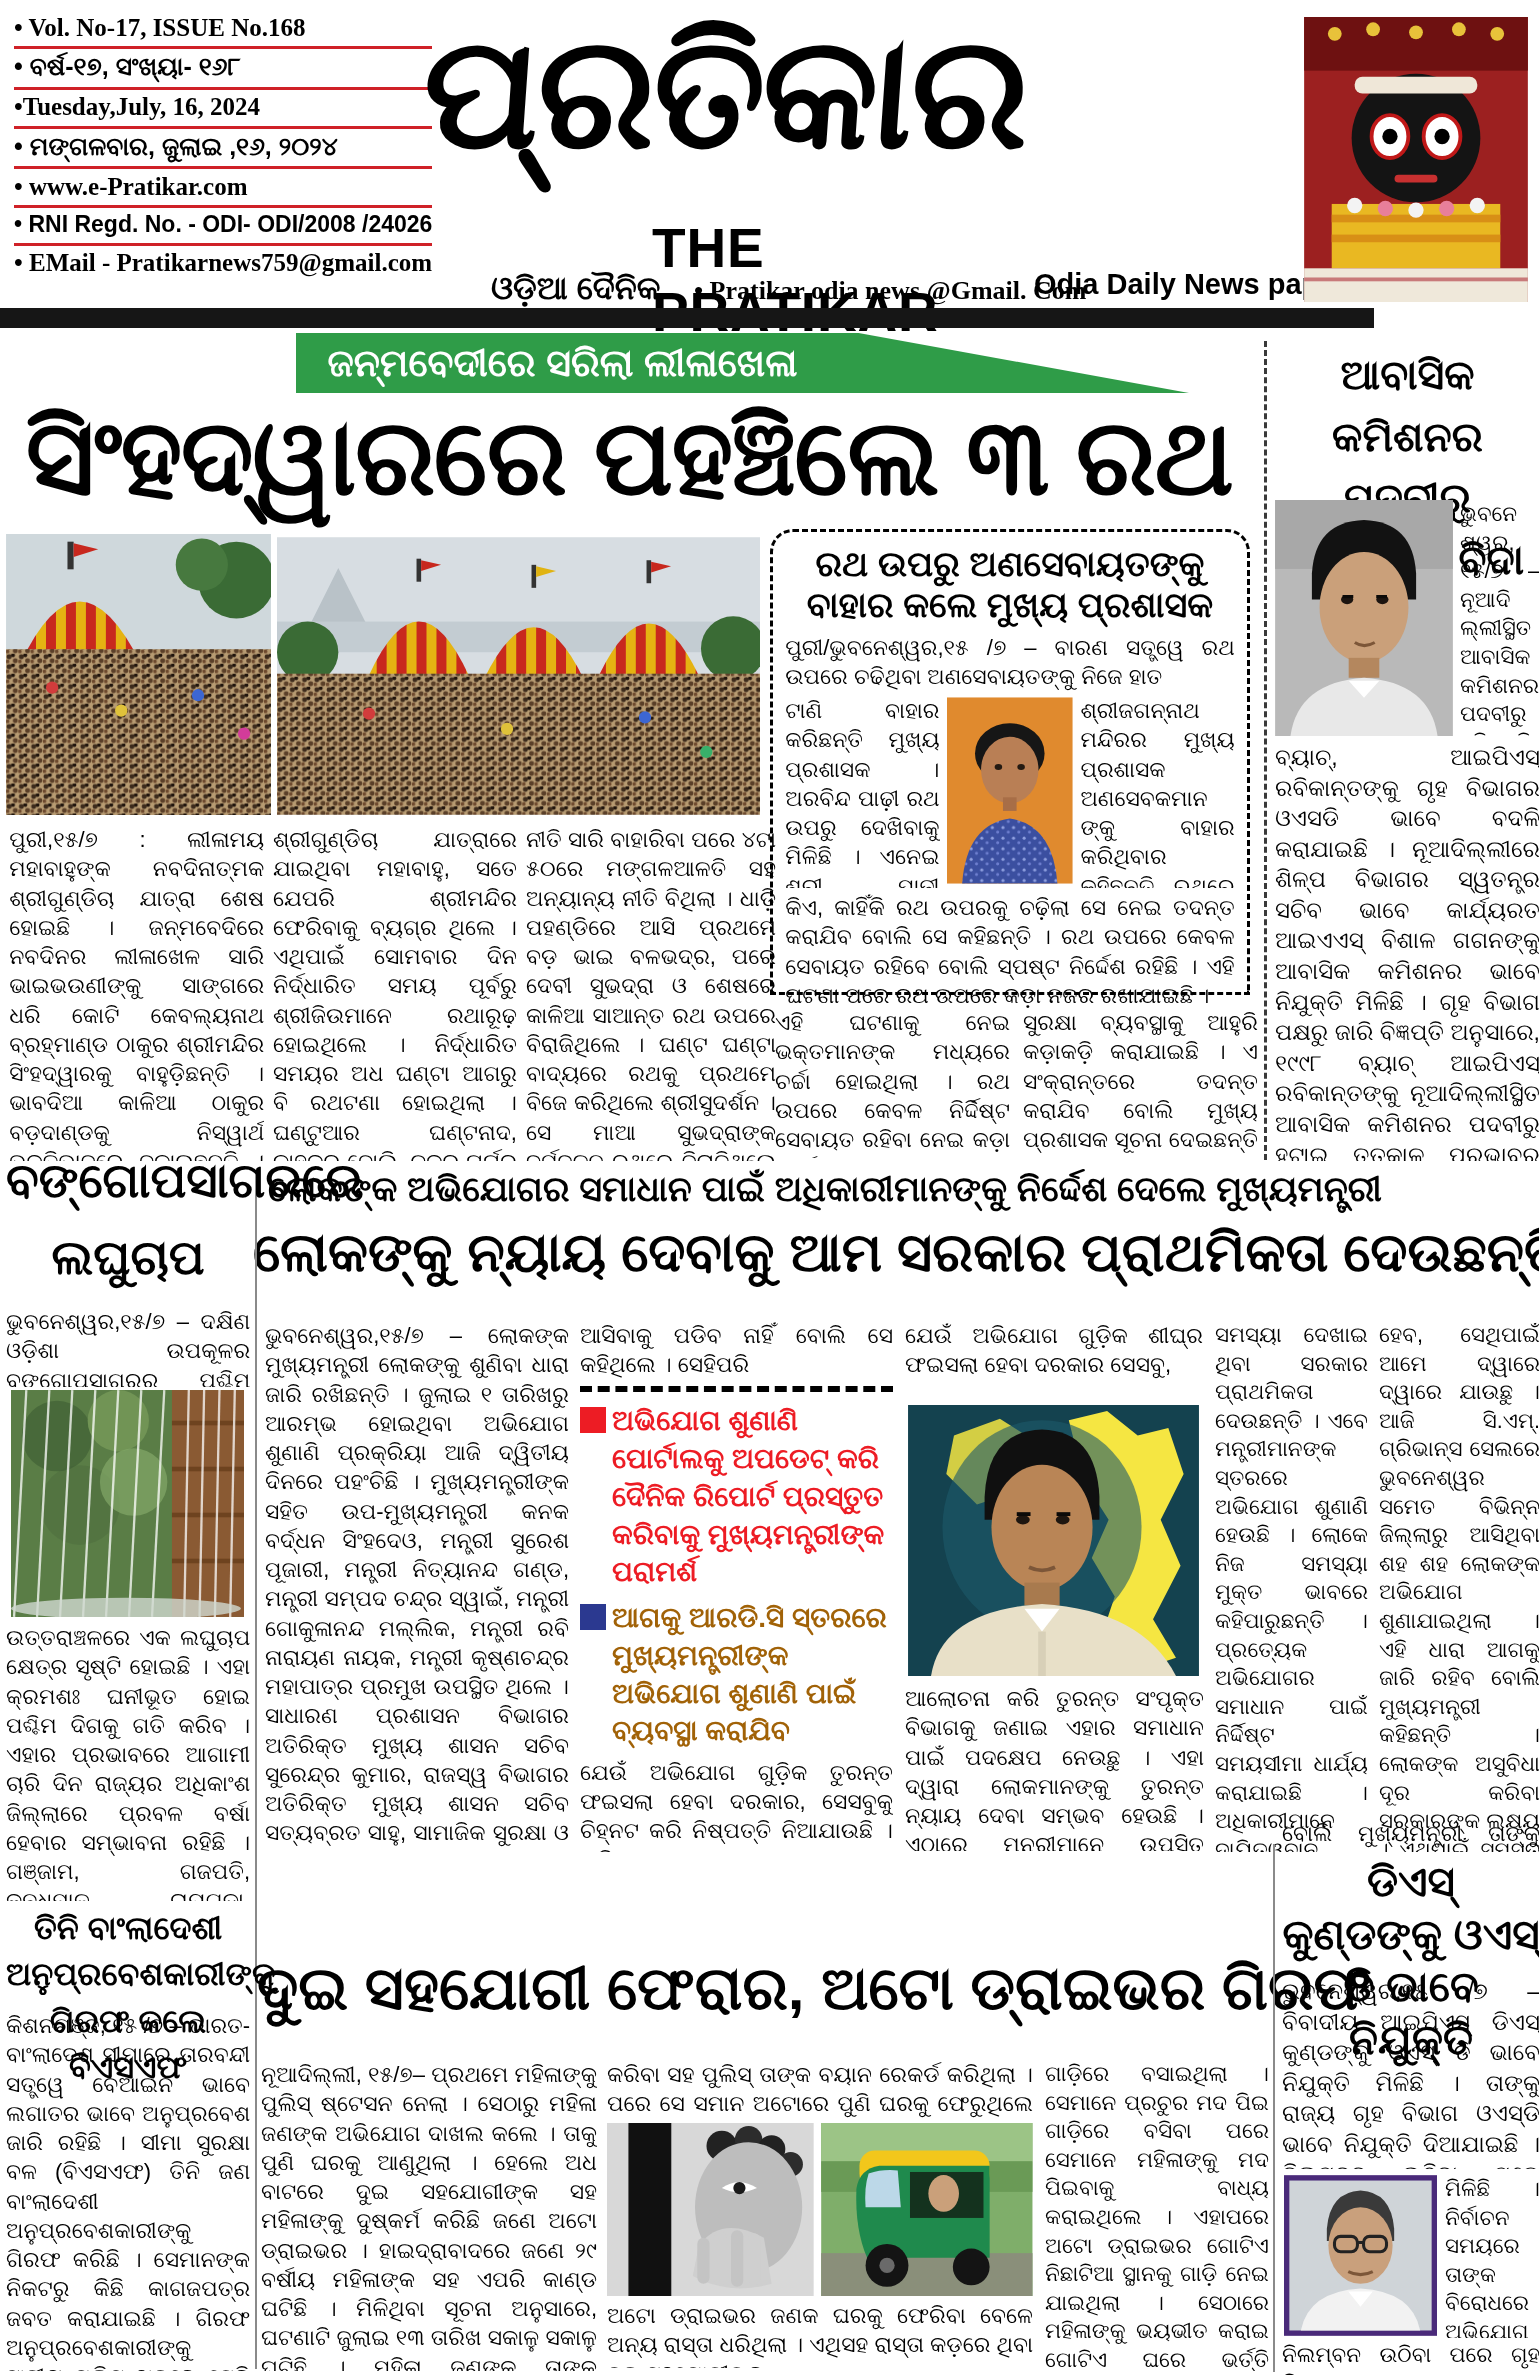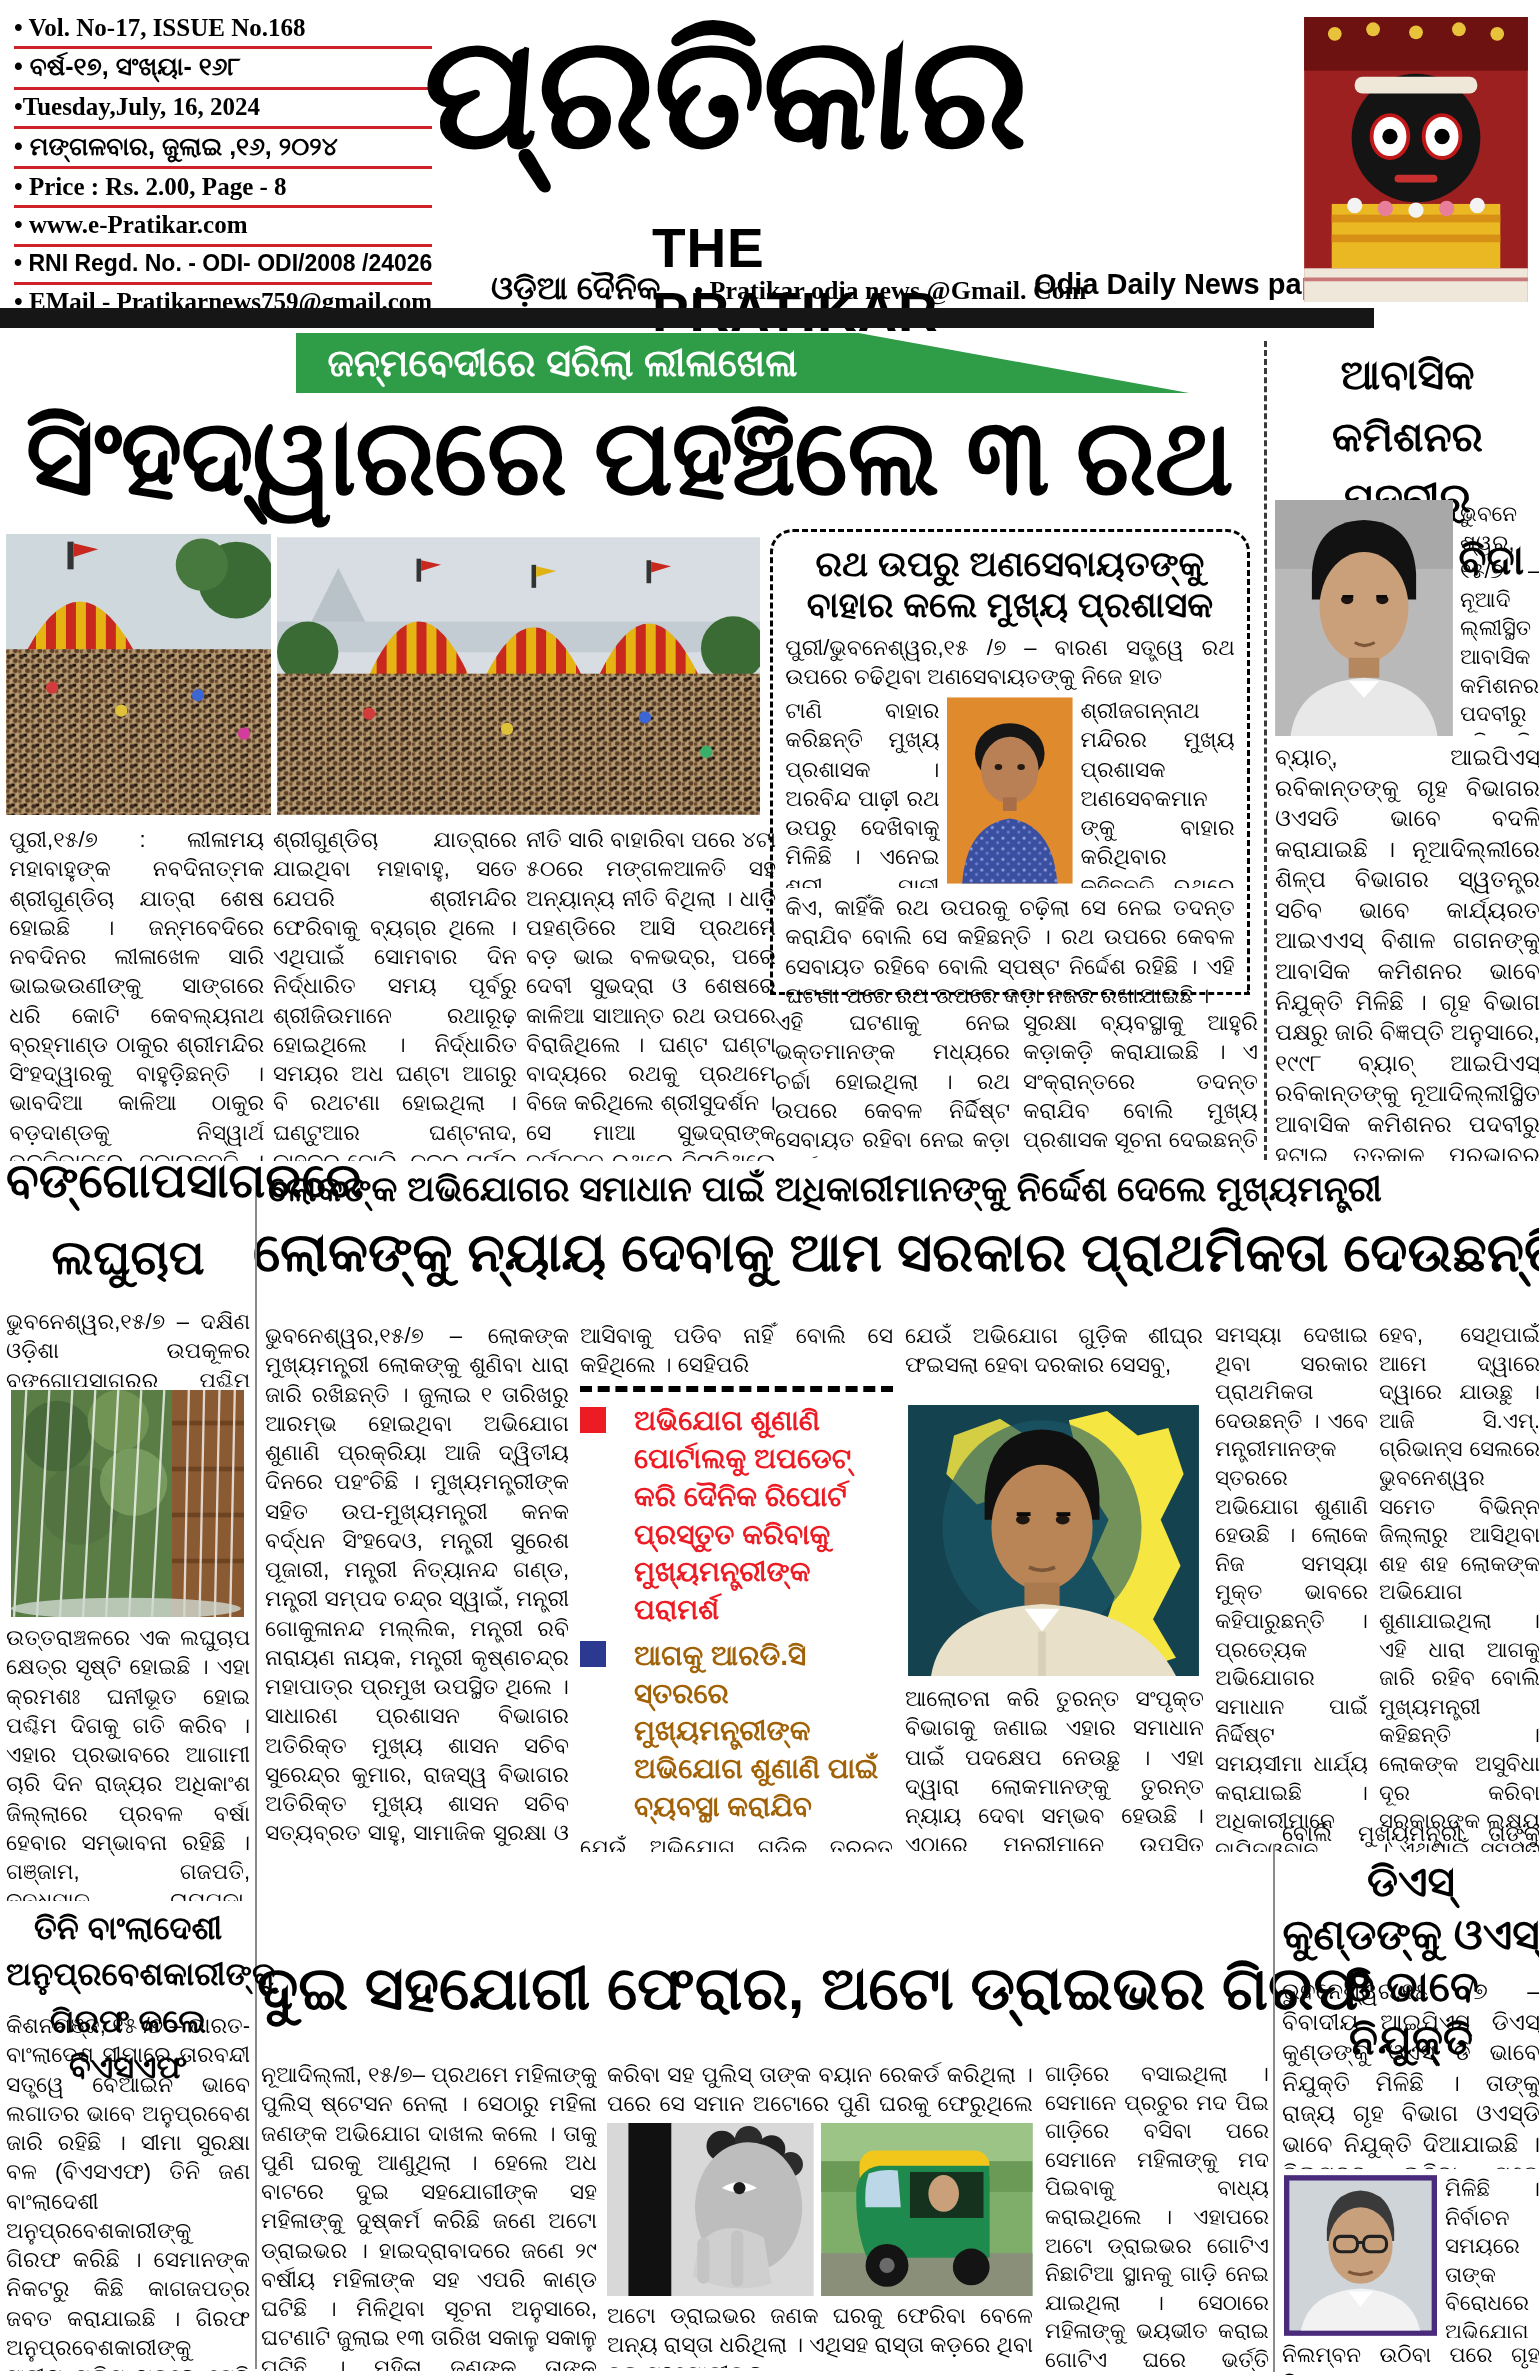--- a/index.html
+++ b/index.html
@@ -13,21 +13,21 @@
   .mast-item{font-weight:bold;font-size:25px;padding:3.1px 0 4.6px 0;border-bottom:3.1px solid #cf2128;white-space:nowrap;}
   .mast-item:last-child{border-bottom:none;}
   .logo-odia{font-weight:900;font-size:157px;line-height:1.0;letter-spacing:-3.1px;transform:skewX(-4deg);}
   .banner{background:#2f9c48;clip-path:polygon(0 0,63% 0,100% 100%,0 100%);
           filter:drop-shadow(0 -3.8px 0 #a9a2cf) drop-shadow(0 3.8px 0 #a9a2cf);}
   .banner-text{color:#ffffff;font-weight:900;font-size:38px;line-height:60px;text-align:center;padding-right:360px;}
   .blackbar{background:#161616;}
   .dashbox{border:3.8px dashed #000;border-radius:23px 23px 0 0;}
   .vdash{border-left:3.1px dashed #3a3a3a;width:0;}
   .vline{background:#8a8a8a;width:1.5px;}
-  .bullet-item{display:flex;gap:28px;margin-bottom:7.7px;}
+  .bullet-item{display:flex;gap:6px;margin-bottom:7.7px;}
   .bullet-sq{flex:0 0 26px;height:26px;margin-top:4.6px;}
   .ribbon{background:#2c3092;}
   .ribbon-inner{position:absolute;left:176px;top:0;width:648px;height:100%;background:#ffffff;border-radius:46px;}
   .ribbon-text{font-weight:900;font-size:38px;line-height:86px;text-align:center;color:#101021;}
   .photoframe{display:block;}
 </style>
 </head>
 <body>
 
 <div class="page">
@@ -51,21 +51,20 @@
         <circle cx="11" cy="10" r="2" fill="#6e7fd0"></circle>
       </pattern>
     </defs>
   </svg>
 
   <div class="abs" style="left:14px;top:10.7px;width:418px;">
     <div class="mast-item serif">• Vol. No-17,  ISSUE No.168</div>
     <div class="mast-item">• ବର୍ଷ-୧୭,  ସଂଖ୍ୟା- ୧୬୮</div>
     <div class="mast-item serif">•Tuesday,July, 16,  2024</div>
     <div class="mast-item">• ମଙ୍ଗଳବାର, ଜୁଲାଇ ,୧୬, ୨୦୨୪</div>
-    <div class="mast-item serif">• Price : Rs. 2.00, Page - 8</div>
     <div class="mast-item serif">• www.e-Pratikar.com</div>
     <div class="mast-item" style="font-size:23px">• RNI Regd. No. - ODI- ODI/2008 /24026</div>
     <div class="mast-item serif">• EMail - Pratikarnews759@gmail.com</div>
   </div>
 
   <div class="abs logo-odia ctr" style="left:418px;top:14px;width:614px;">ପ୍ରତିକାର</div>
   <div class="abs hd" style="left:652px;top:216px;width:376px;font-size:55px;letter-spacing:0.8px;">THE PRATIKAR</div>
   <div class="abs hd" style="left:491px;top:270px;font-size:32px;">ଓଡ଼ିଆ ଦୈନିକ</div>
   <div class="abs serif" style="left:694px;top:276px;font-size:26px;font-weight:bold;">• Pratikar odia news @Gmail. Com</div>
   <div class="abs hd" style="left:1034px;top:268px;font-size:29px;">Odia Daily News paper</div>

